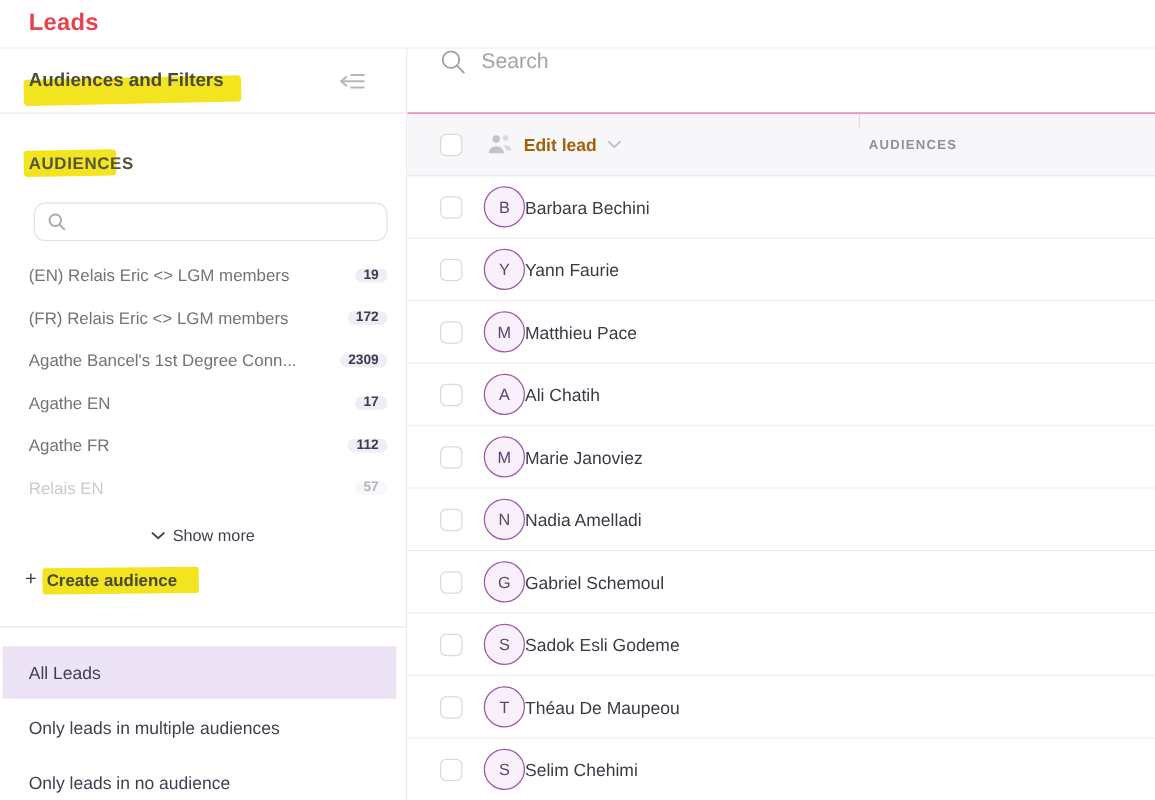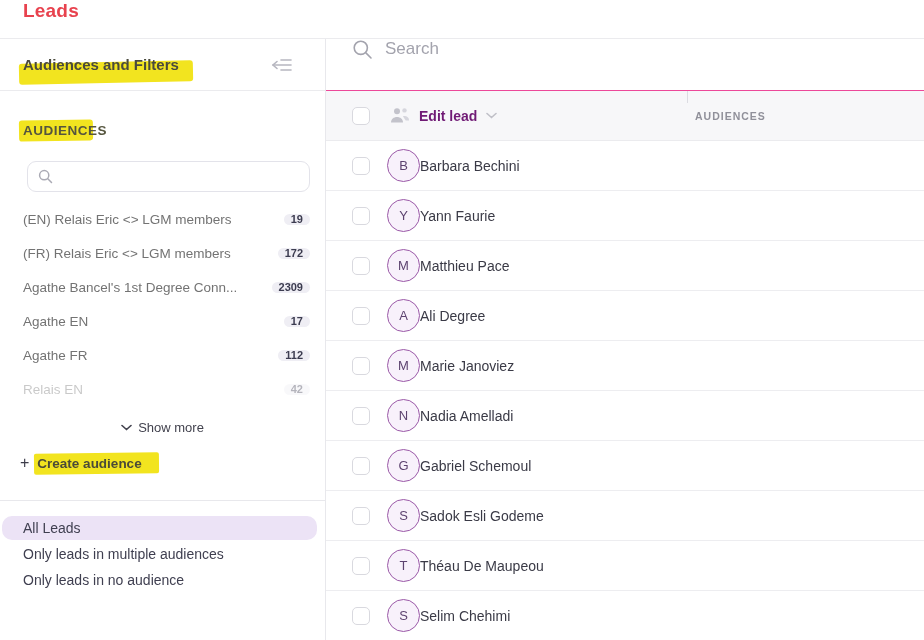--- a/index.html
+++ b/index.html
@@ -1,20 +1,20 @@
 <!DOCTYPE html>
 <html><head>
 <meta charset="utf-8">
 <style>
   * { margin:0; padding:0; box-sizing:border-box; }
   html,body { width:924px; height:640px; overflow:hidden; background:#fff;
     font-family:"Liberation Sans","DejaVu Sans",sans-serif; color:#3d3d4a; }
 
   
-  .topbar { height:39px; border-bottom:1px solid #ebebee; display:flex; align-items:flex-start; padding-left:23px; background:#fff; }
+  .topbar { height:39px; border-bottom:1px solid #ebebee; display:flex; align-items:center; padding-left:23px; background:#fff; }
   .page-title { color:#e8424e; font-size:19px; font-weight:bold; letter-spacing:.2px; }
 
   .app { display:flex; height:601px; }
 
   
   .sidebar { width:326px; border-right:1px solid #e8e8ec; background:#fff; flex:none; }
   .sidebar-header { height:52px; border-bottom:1px solid #ebebee; display:flex; align-items:center; justify-content:space-between; padding:0 32px 0 23px; }
   .sidebar-title { font-size:15px; font-weight:bold; color:#4a4a3d; position:relative; z-index:0; }
   .sidebar-title::before { content:""; position:absolute; z-index:-1; left:-4px; right:-14px; top:6px; height:21px; background:#f2e41f; transform:rotate(-1.2deg); border-radius:3px; }
   .collapse-icon { cursor:pointer; }
@@ -34,32 +34,32 @@
   .show-more { margin-top:6px; height:30px; display:flex; align-items:center; justify-content:center; gap:6px; font-size:13px; color:#42424e; cursor:pointer; width:100%; background:none; border:none; font-family:inherit; }
 
   .create-audience { margin:12px 0 0 20px; display:flex; align-items:center; gap:8px; font-size:13.5px; font-weight:bold; color:#4a4a38; background:none; border:none; cursor:pointer; font-family:inherit; }
   .create-audience .label-wrap { position:relative; z-index:0; }
   .create-audience .label-wrap::before { content:""; position:absolute; z-index:-1; left:-3px; right:-18px; top:-3px; height:21px; background:#f2e41f; transform:rotate(-.6deg); border-radius:2px; }
   .plus-glyph { font-size:16px; font-weight:normal; color:#3d3d4a; }
 
   .side-divider { margin-top:28px; border-top:1px solid #e8e8ec; }
 
   .filter-list { padding:15px 8px 0 2px; }
-  .filter-item { height:24px; display:flex; align-items:center; padding-left:21px; font-size:14px; color:#3f3f50; border-radius:10px; cursor:pointer; margin-bottom:2px; }
+  .filter-item { height:42px; display:flex; align-items:center; padding-left:21px; font-size:14px; color:#3f3f50; border-radius:0; cursor:pointer; margin-bottom:2px; }
   .filter-item.selected { background:#ece3f6; }
 
   
   .main { flex:1; display:flex; flex-direction:column; background:#fff; min-width:0; }
   .search-row { height:52px; border-bottom:1px solid #ec4899; display:flex; align-items:flex-start; padding-left:26px; flex:none; }
   .search-row input { border:none; outline:none; font-size:17px; margin-left:12px; flex:1; font-family:inherit; color:#3d3d4a; }
   .search-row input::placeholder { color:#a3a3ad; }
 
   .table-header { height:50px; background:#f7f7f9; border-bottom:1px solid #ebebee; display:flex; align-items:center; padding-left:26px; flex:none; position:relative; }
   .edit-lead { display:flex; align-items:center; gap:9px; margin-left:20px; background:none; border:none; cursor:pointer; font-family:inherit; }
-  .edit-lead-label { font-size:14px; font-weight:bold; color:#701a75; }
+  .edit-lead-label { font-size:14px; font-weight:bold; color:#a16207; }
   .aud-col { position:absolute; left:369px; font-size:10.5px; font-weight:bold; letter-spacing:1px; color:#90909a; }
   .col-sep { position:absolute; left:361px; top:0; height:12px; width:1px; background:#dcdce2; }
 
   .lead-row { height:50px; border-bottom:1px solid #ededf0; display:flex; align-items:center; padding-left:26px; flex:none; background:#fff; }
   .avatar { width:33px; height:33px; border-radius:50%; border:1.5px solid #9b59a8; background:#f8f1fb; color:#5d4370; display:flex; align-items:center; justify-content:center; font-size:13px; margin-left:17px; flex:none; }
   .lead-name { font-size:14px; color:#3a3a46; }
 
   .checkbox { width:18px; height:18px; border:1px solid #d9d9df; border-radius:5px; background:#fff; flex:none; cursor:pointer; }
 
   svg { display:block; }
@@ -114,21 +114,21 @@
       <div class="audience-item">
         <span class="audience-name">Agathe EN</span>
         <span class="audience-badge">17</span>
       </div>
       <div class="audience-item">
         <span class="audience-name">Agathe FR</span>
         <span class="audience-badge">112</span>
       </div>
       <div class="audience-item muted">
         <span class="audience-name">Relais EN</span>
-        <span class="audience-badge">42</span>
+        <span class="audience-badge">57</span>
       </div>
     </div>
 
     <button class="show-more">
       <span>
         <svg width="11" height="7" viewBox="0 0 11 7" fill="none" stroke="#42424e" stroke-width="1.6" stroke-linecap="round">
             <polyline points="1,1.5 5.5,5.5 10,1.5"></polyline>
           </svg>
       </span>
       <span>Show more</span>
@@ -192,21 +192,21 @@
       <span class="lead-name">Yann Faurie</span>
     </div>
     <div class="lead-row">
       <span class="checkbox"></span>
       <span class="avatar">M</span>
       <span class="lead-name">Matthieu Pace</span>
     </div>
     <div class="lead-row">
       <span class="checkbox"></span>
       <span class="avatar">A</span>
-      <span class="lead-name">Ali Degree</span>
+      <span class="lead-name">Ali Chatih</span>
     </div>
     <div class="lead-row">
       <span class="checkbox"></span>
       <span class="avatar">M</span>
       <span class="lead-name">Marie Janoviez</span>
     </div>
     <div class="lead-row">
       <span class="checkbox"></span>
       <span class="avatar">N</span>
       <span class="lead-name">Nadia Amelladi</span>

